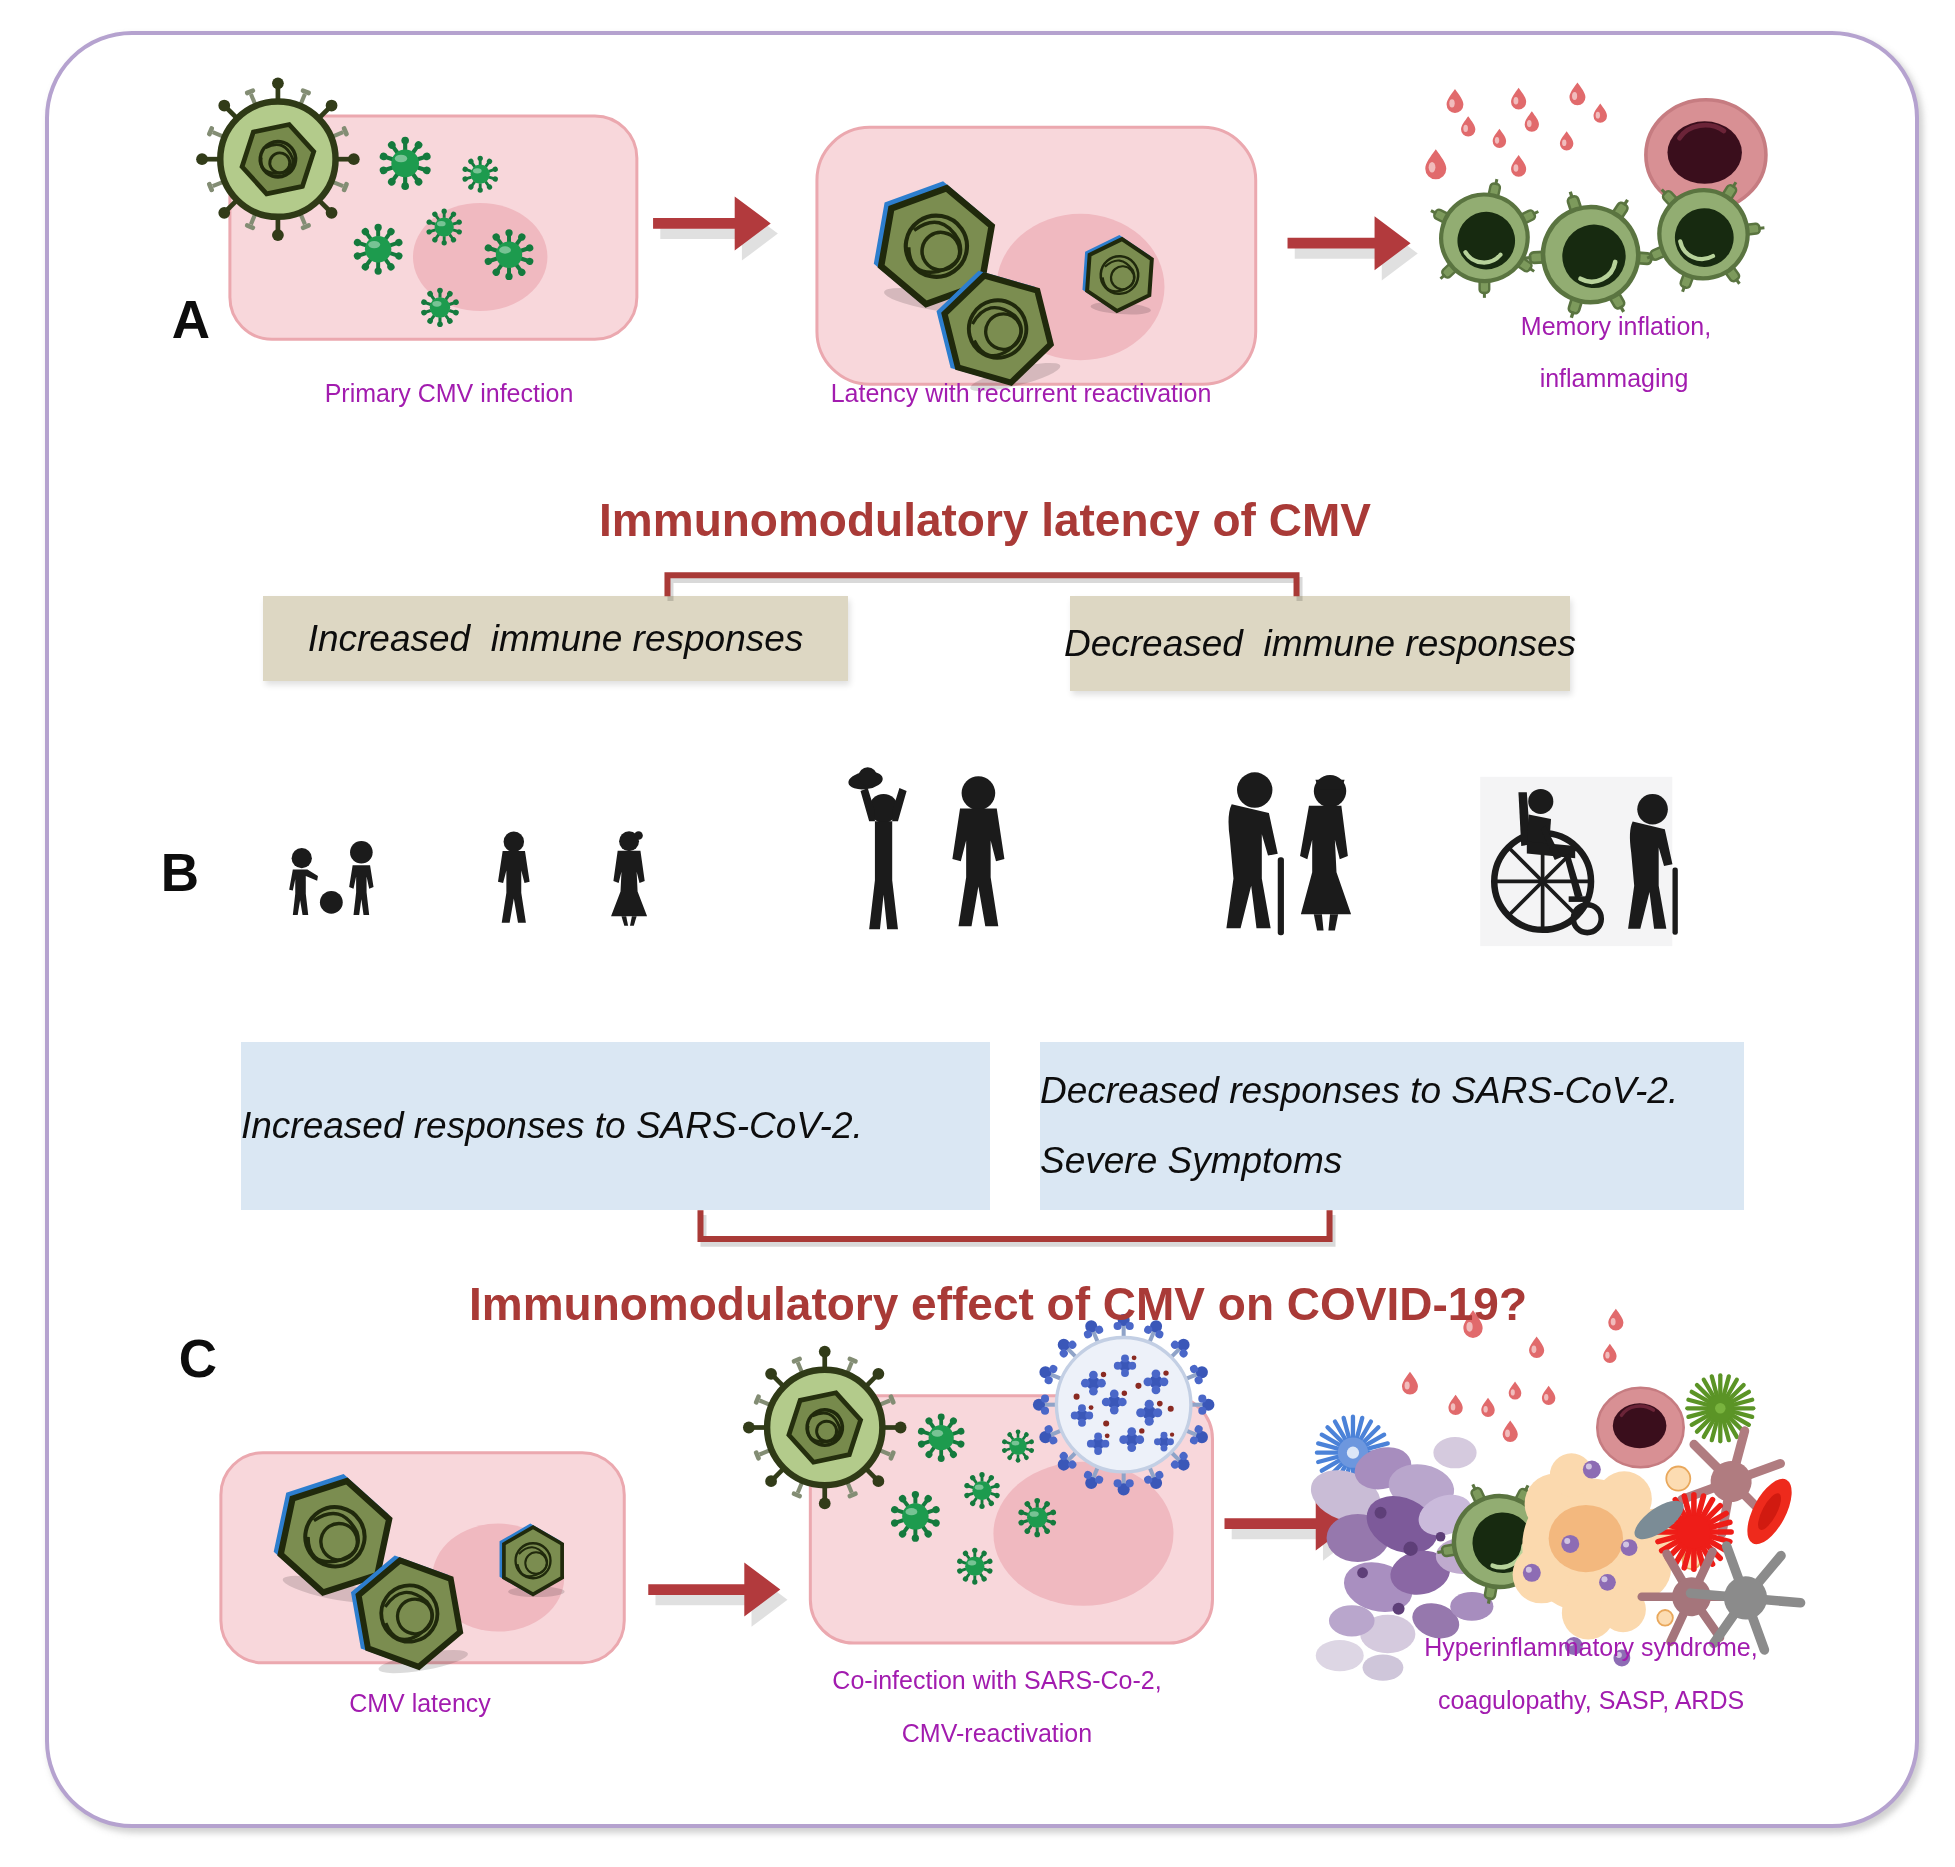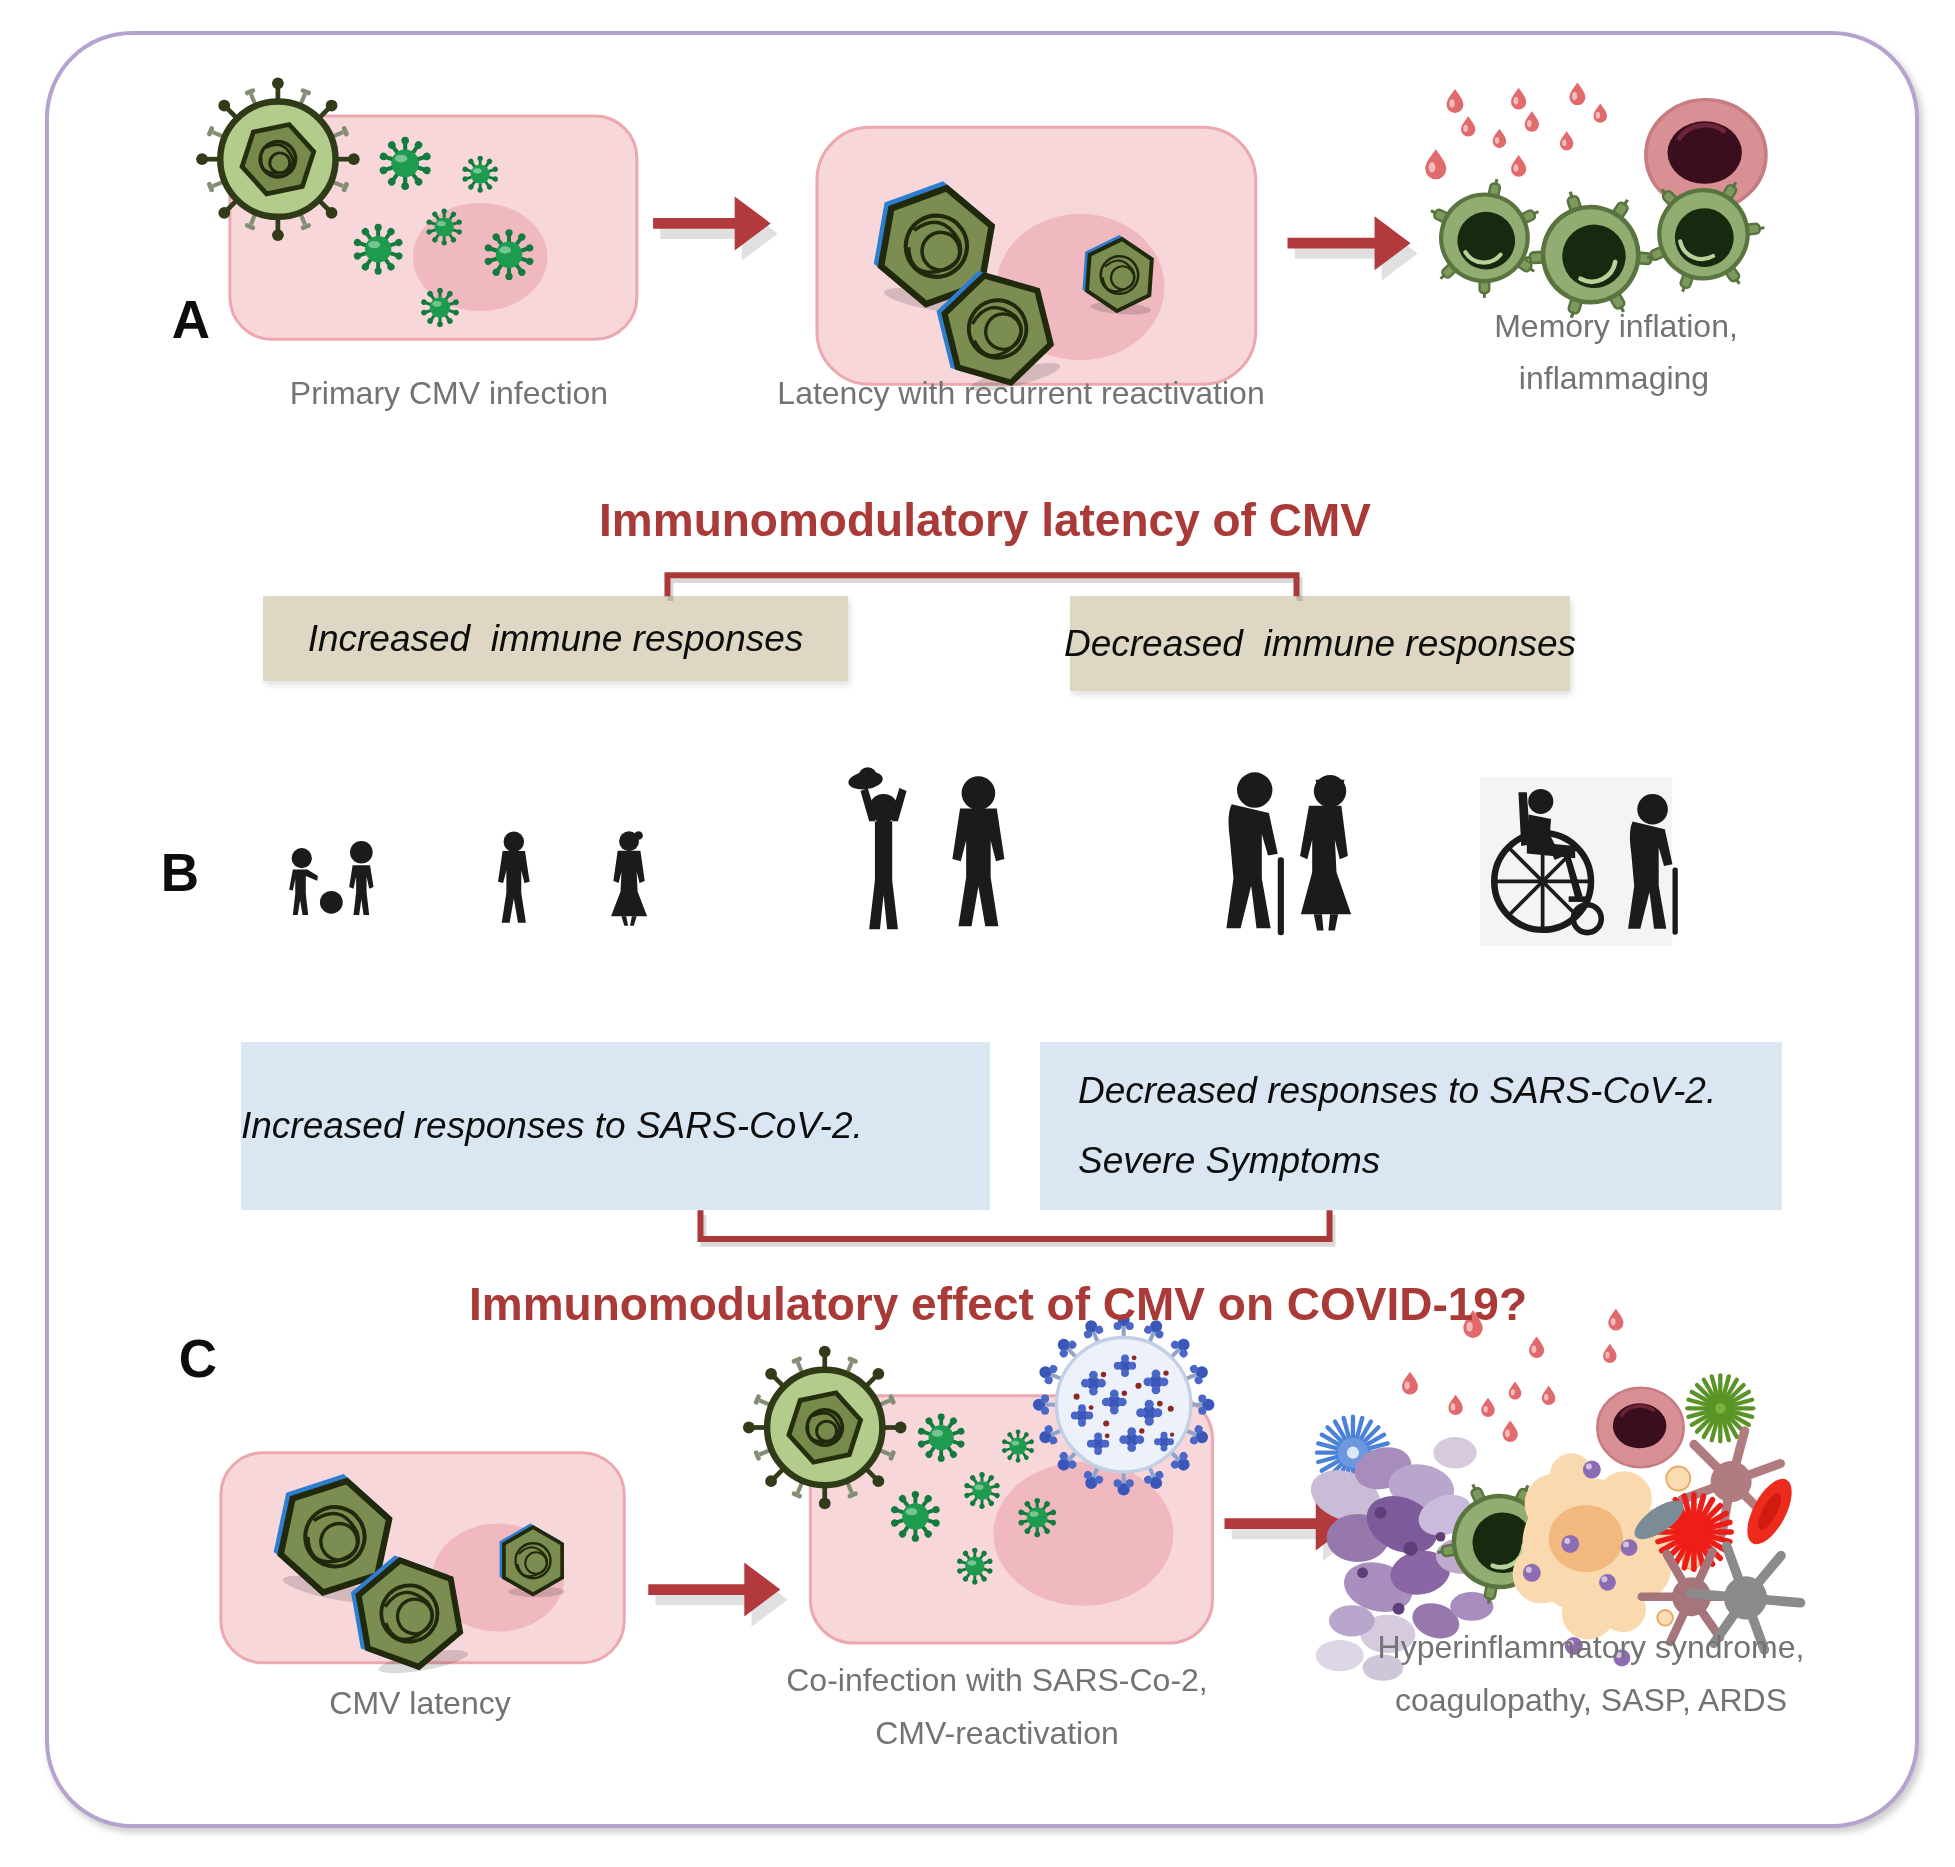--- a/index.html
+++ b/index.html
@@ -1,18 +1,18 @@
 <!DOCTYPE html>
 <html style="font-size:9.6px"><head>
 <meta charset="utf-8">
 <style>
   html,body{margin:0;padding:0;background:#ffffff;}
   body{width:1955px;height:1867px;position:relative;font-family:"Liberation Sans",sans-serif;color:#0d0d0d;overflow:hidden;}
   .frame{position:absolute;left:45px;top:31px;width:1866px;height:1789px;border:4.2px solid #b5a2cf;border-radius:87px;background:#ffffff;box-shadow:3.6px 4.8px 6px rgba(120,120,120,.35);}
-  .cap{position:absolute;transform:translate(-50%,-50%);font-size:32px;line-height:1.1;white-space:nowrap;text-align:center;color:#737373;z-index:30;}
+  .cap{position:absolute;transform:translate(-50%,-50%);font-size:25px;line-height:1.1;white-space:nowrap;text-align:center;color:#a21caf;z-index:30;}
   .pletter{position:absolute;transform:translate(-50%,-50%);font-size:53px;font-weight:bold;z-index:30;}
   .rtitle{position:absolute;transform:translate(-50%,-50%);font-size:46px;font-weight:bold;color:#a93a37;white-space:nowrap;z-index:30;}
   .tanbox{position:absolute;background:#ddd7c3;display:flex;align-items:center;justify-content:center;font-size:37px;font-style:italic;white-space:pre;z-index:10;box-shadow:2.4px 3.6px 6px rgba(0,0,0,.12);}
   .bluebox{position:absolute;background:#dae7f3;display:flex;flex-direction:column;justify-content:center;font-size:37px;font-style:italic;line-height:1.9;z-index:10;}
   .bluebox div{white-space:nowrap;}
   svg.art{position:absolute;left:0;top:0;z-index:20;pointer-events:none;}
 </style>
 </head>
 <body>
 
@@ -472,21 +472,21 @@
 </div>
 <div class="tanbox" style="left:1070px;top:596px;width:500px;height:95px;text-align:right;">
   <span>Decreased  immune responses</span>
 </div>
 
 <div class="pletter" style="left:180px;top:872px;">B</div>
 
 <div class="bluebox" style="left:241px;top:1042px;width:749px;height:168px;">
   <div>Increased responses to SARS-CoV-2.</div>
 </div>
-<div class="bluebox" style="left:1040px;top:1042px;width:704px;height:168px;padding-left:38px;">
+<div class="bluebox" style="left:1040px;top:1042px;width:704px;height:168px;">
   <div>Decreased responses to SARS-CoV-2.</div>
   <div>Severe Symptoms</div>
 </div>
 
 <div class="rtitle" style="left:998px;top:1304px;">Immunomodulatory effect of CMV on COVID-19?</div>
 
 <div class="pletter" style="left:198px;top:1358px;">C</div>
 <div class="cap" style="left:420px;top:1704px;">CMV latency</div>
 <div class="cap" style="left:997px;top:1681px;">Co-infection with SARS-Co-2,</div>
 <div class="cap" style="left:997px;top:1734px;">CMV-reactivation</div>

